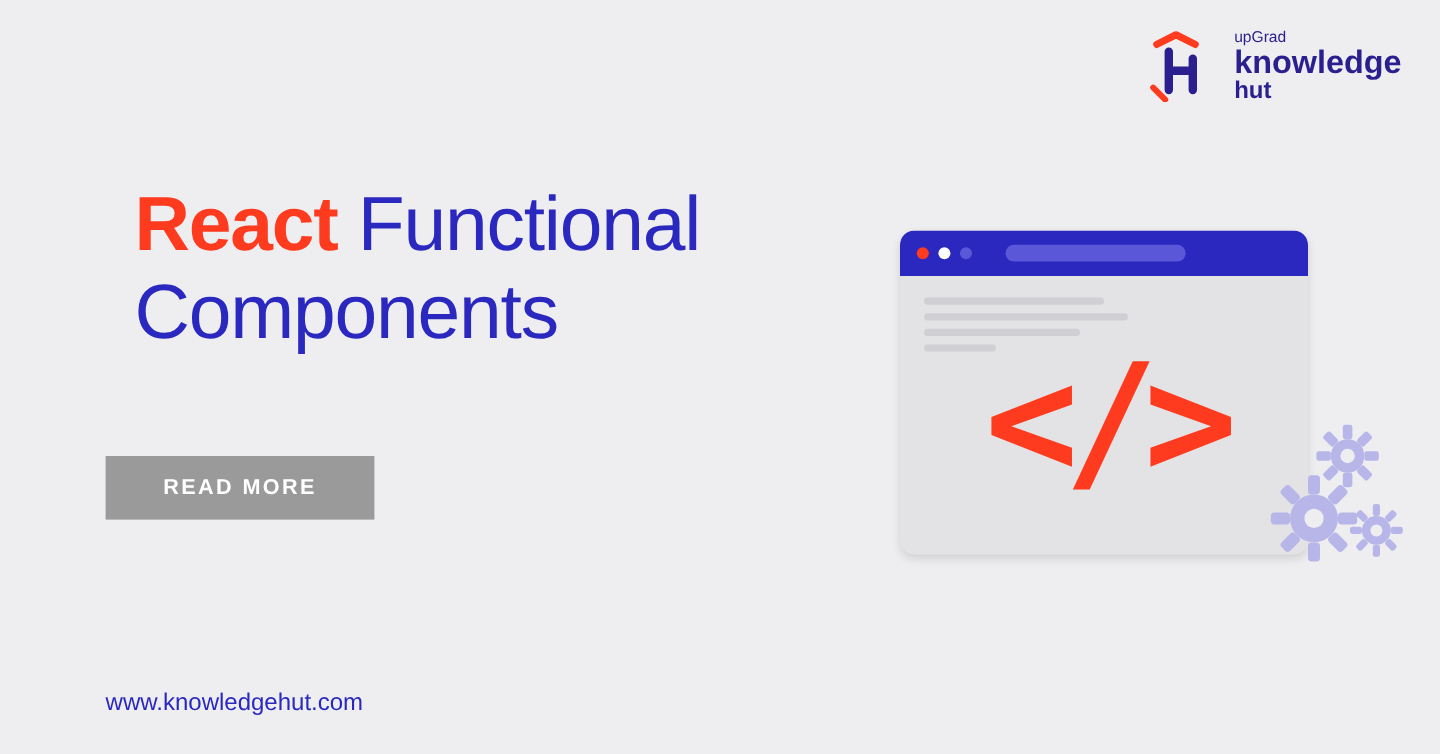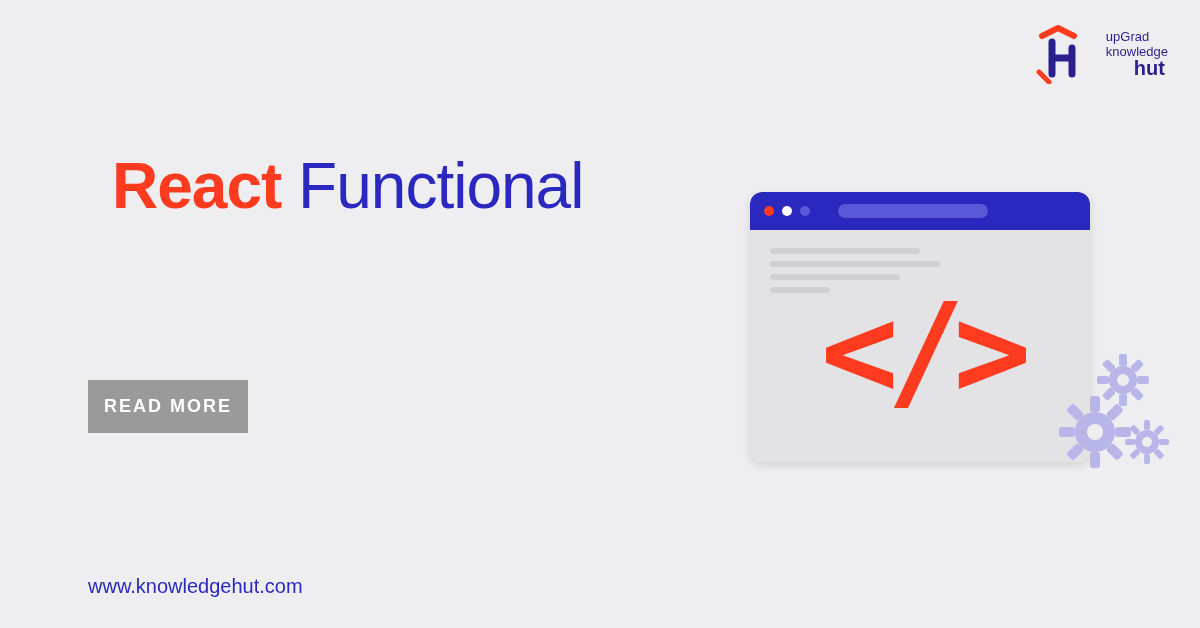--- a/index.html
+++ b/index.html
@@ -29,28 +29,27 @@
       line-height: 1;
     }
     .logo-upgrad {
       color: #2b1f8f;
       font-size: 13px;
       font-weight: 500;
       margin-bottom: 2px;
     }
     .logo-knowledge {
       color: #2b1f8f;
-      font-size: 13px;
-      font-weight: 400;
+      font-size: 27px;
+      font-weight: 700;
     }
     .logo-hut {
       color: #2b1f8f;
       font-size: 20px;
       font-weight: 800;
-      margin-left: 28px;
     }
     .headline {
       position: absolute;
       left: 88px;
       top: 150px;
       font-size: 64px;
       font-weight: 400;
       line-height: 1.15;
       letter-spacing: -1px;
       margin-left: 24px;
@@ -63,21 +62,21 @@
       color: #2b28c0;
       font-weight: 400;
     }
     .cta-button {
       position: absolute;
       left: 88px;
       top: 380px;
       background: #9a9a9a;
       color: #ffffff;
       border: none;
-      padding: 16px 16px;
+      padding: 16px 48px;
       font-size: 18px;
       font-weight: 700;
       letter-spacing: 2px;
       cursor: pointer;
     }
     .footer-url {
       position: absolute;
       left: 88px;
       bottom: 30px;
       color: #2b28c0;
@@ -164,20 +163,21 @@
   <div class="logo-text">
     <span class="logo-upgrad">upGrad</span>
     <span class="logo-knowledge">knowledge</span>
     <span class="logo-hut">hut</span>
   </div>
 </div>
 
 <h1 class="headline">
   <span class="accent">React</span>
   <span class="rest">Functional</span><br>
+  <span class="rest">Components</span>
 </h1>
 
 <button class="cta-button">READ MORE</button>
 
 <div class="footer-url">www.knowledgehut.com</div>
 
 <div class="illustration">
   <div class="browser-window">
     <div class="browser-bar">
       <span class="dot red"></span>

